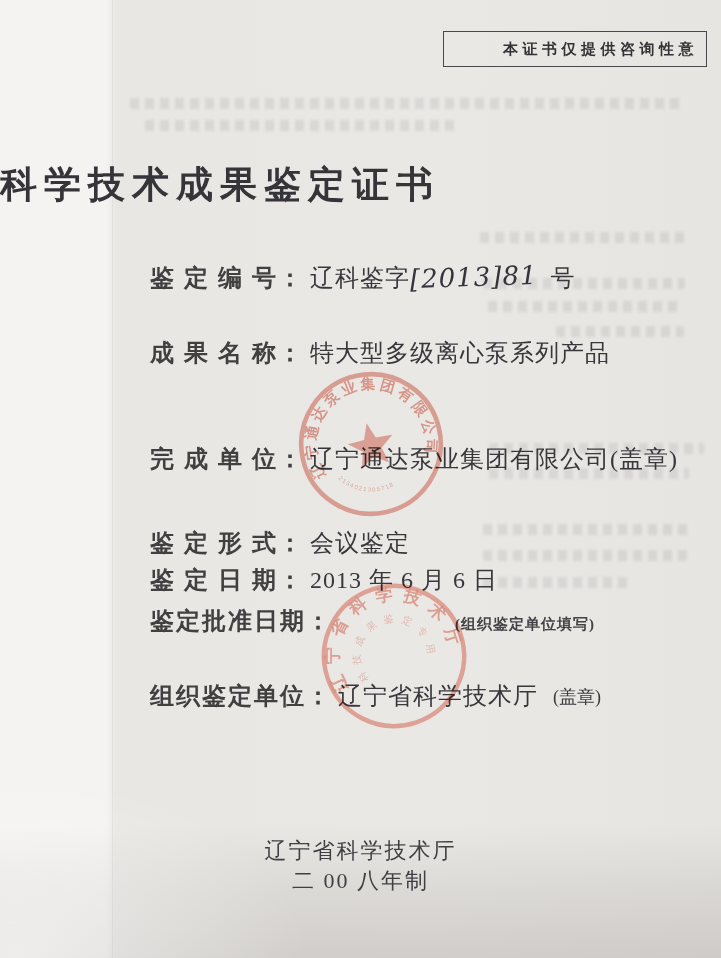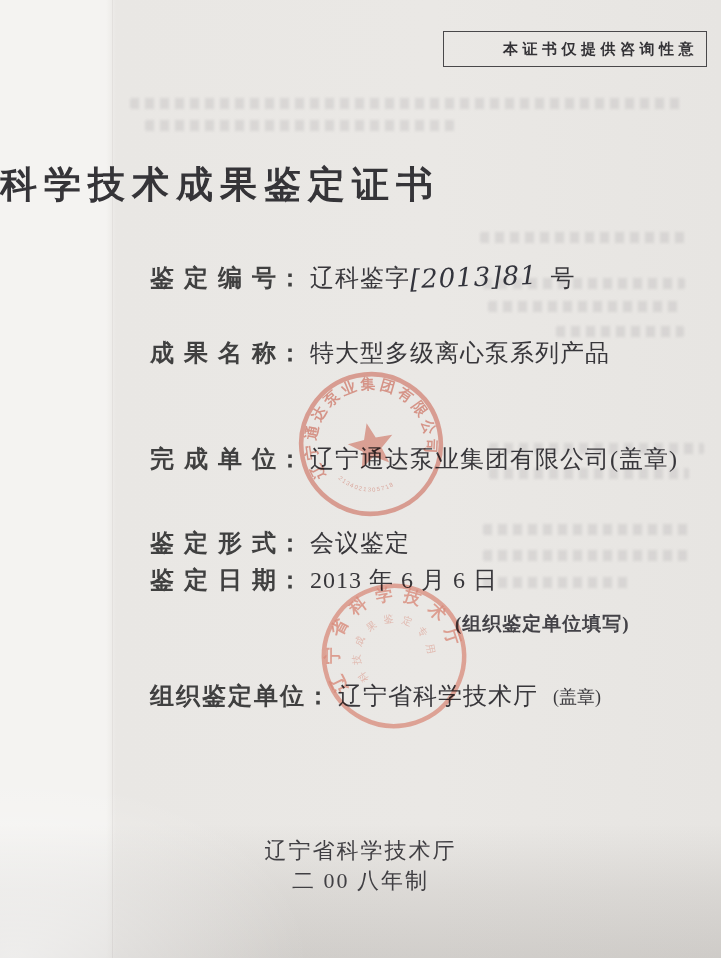--- a/index.html
+++ b/index.html
@@ -28,21 +28,21 @@
     font-family:"Liberation Sans","DejaVu Sans",sans-serif;
     font-size:37px;font-weight:bold;letter-spacing:7px;color:#353438;white-space:nowrap;
   }
   
   .row{position:absolute;left:0;top:0;width:721px;padding-left:150px;box-sizing:border-box;
        font-size:24px;line-height:30px;white-space:nowrap;}
   .lbl{font-weight:bold;color:#404040;letter-spacing:2px;}
   .val{color:#38373b;letter-spacing:1px;margin-left:6px;}
   .hand{font-family:"DejaVu Serif",serif;font-style:italic;font-size:26px;letter-spacing:1px;
         color:#33343c;display:inline-block;transform:rotate(-2deg);}
-  .note-small{position:absolute;left:455px;top:3px;font-size:19px;font-weight:bold;letter-spacing:1px;color:#434247;}
+  .note-small{position:absolute;left:455px;top:3px;font-size:15px;font-weight:bold;letter-spacing:1px;color:#434247;}
   .seal-note{position:absolute;left:553px;top:1px;font-size:18px;color:#3b3a3e;}
   
   .footer{position:absolute;left:0;width:100%;text-align:center;font-size:22px;color:#403f43;
           letter-spacing:2px;white-space:nowrap;}
   
   .ghost{position:absolute;height:11px;border-radius:2px;filter:blur(1.4px);
          background:repeating-linear-gradient(90deg, rgba(118,114,122,.14) 0 9px, rgba(118,114,122,0) 9px 15px);}
   
   .stamp{position:absolute;mix-blend-mode:multiply;}
 </style>
@@ -83,21 +83,21 @@
 
 <div class="row" style="top:528px;">
   <span class="lbl">鉴 定 形 式：</span><span class="val">会议鉴定</span>
 </div>
 
 <div class="row" style="top:565px;">
   <span class="lbl">鉴 定 日 期：</span><span class="val">2013 年 6 月 6 日</span>
 </div>
 
 <div class="row" style="top:606px;">
-  <span class="val"></span>
+  <span class="lbl">鉴定批准日期：</span><span class="val"></span>
   <span class="note-small">(组织鉴定单位填写)</span>
 </div>
 
 <div class="row" style="top:681px;">
   <span class="lbl">组织鉴定单位：</span><span class="val">辽宁省科学技术厅</span>
   <span class="seal-note">(盖章)</span>
 </div>
 
 <svg class="stamp" style="left:293px;top:366px;opacity:.82;" width="156" height="156" viewBox="0 0 170 170">
   <g transform="rotate(-12 85 85)" fill="none">

